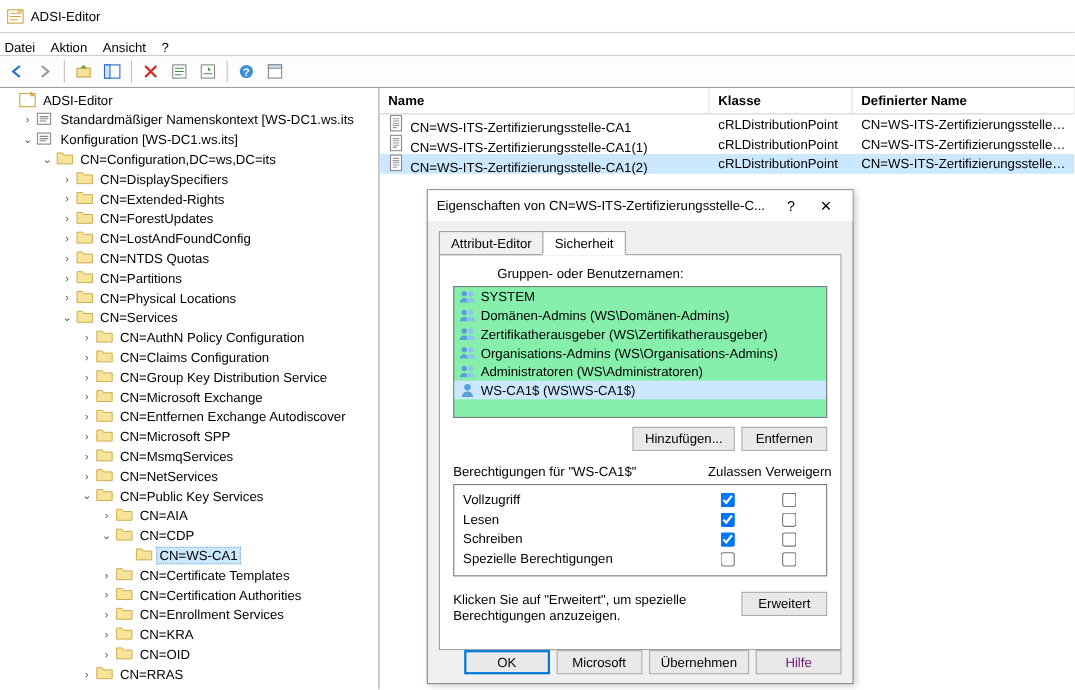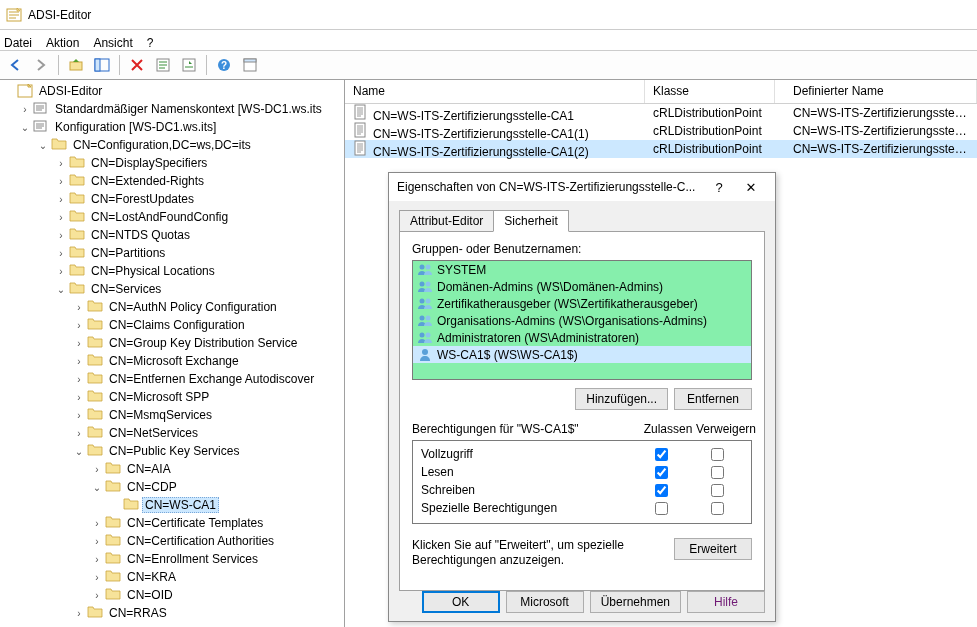--- a/index.html
+++ b/index.html
@@ -90,32 +90,33 @@
   
   .cfg { width:14px;height:14px; }
   .cfg rect { fill:#fff; stroke:#888; }
 
   
   .list-header {
     height:24px;
     display:flex;
     border-bottom:1px solid #d0d0d0;
     background:#fff;
+    font-weight:bold;
   }
   .list-header .col {
     border-right:1px solid #e0e0e0;
     padding:4px 8px;
   }
   .list-rows { }
   .row { height:18px; display:flex; align-items:center; }
   .row .cell { padding:1px 8px; overflow:hidden; white-space:nowrap; text-overflow:ellipsis; }
   .row.sel { background:#cce8ff; }
   .col-name { width:300px; }
   .col-class { width:130px; }
-  .col-dn { flex:1;margin-left:10px; }
+  .col-dn { flex:1; }
 
   .doc-icon { width:16px;height:16px;margin-right:4px;flex-shrink:0; }
 
   
   .dialog {
     position:absolute;
     left:388px; top:172px;
     width:388px; height:450px;
     background:#f0f0f0;
     border:1px solid #888;
@@ -143,21 +144,21 @@
     margin-right:-1px;
   }
   .tab.active { background:#fff; border-bottom:1px solid #fff; z-index:1; }
   .tabsheet {
     border:1px solid #a0a0a0;
     background:#fff;
     padding:10px 12px;
     height:360px;
   }
 
-  .grp-label { margin-bottom:4px; }
+  .grp-label { margin-bottom:4px;margin-left:40px; }
   .listbox {
     border:1px solid #7a7a7a;
     height:120px;
     overflow-y:scroll;
     background:#86efac;
   }
   .listbox .item { display:flex;align-items:center;height:17px;padding:0 4px; gap:4px; }
   .listbox .item.sel { background:#cce8ff; }
   .usr-ico { width:16px;height:16px;flex-shrink:0; }
 

